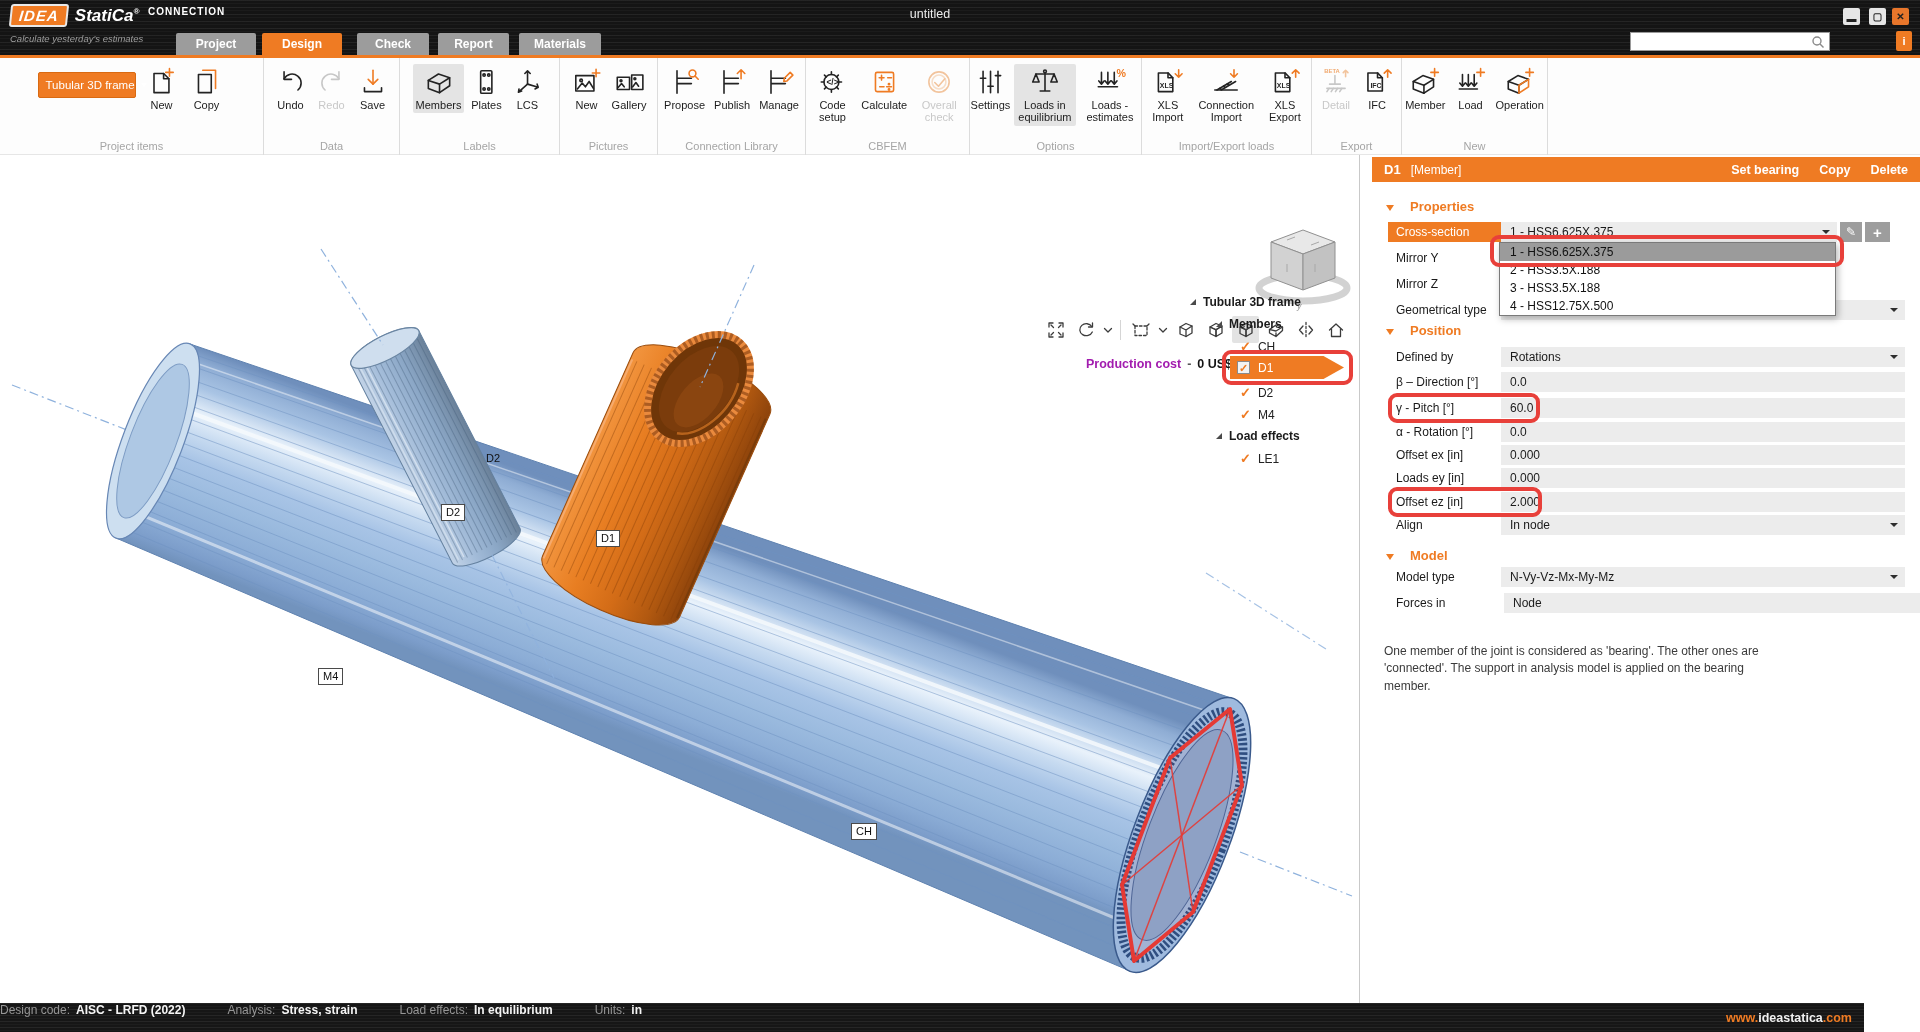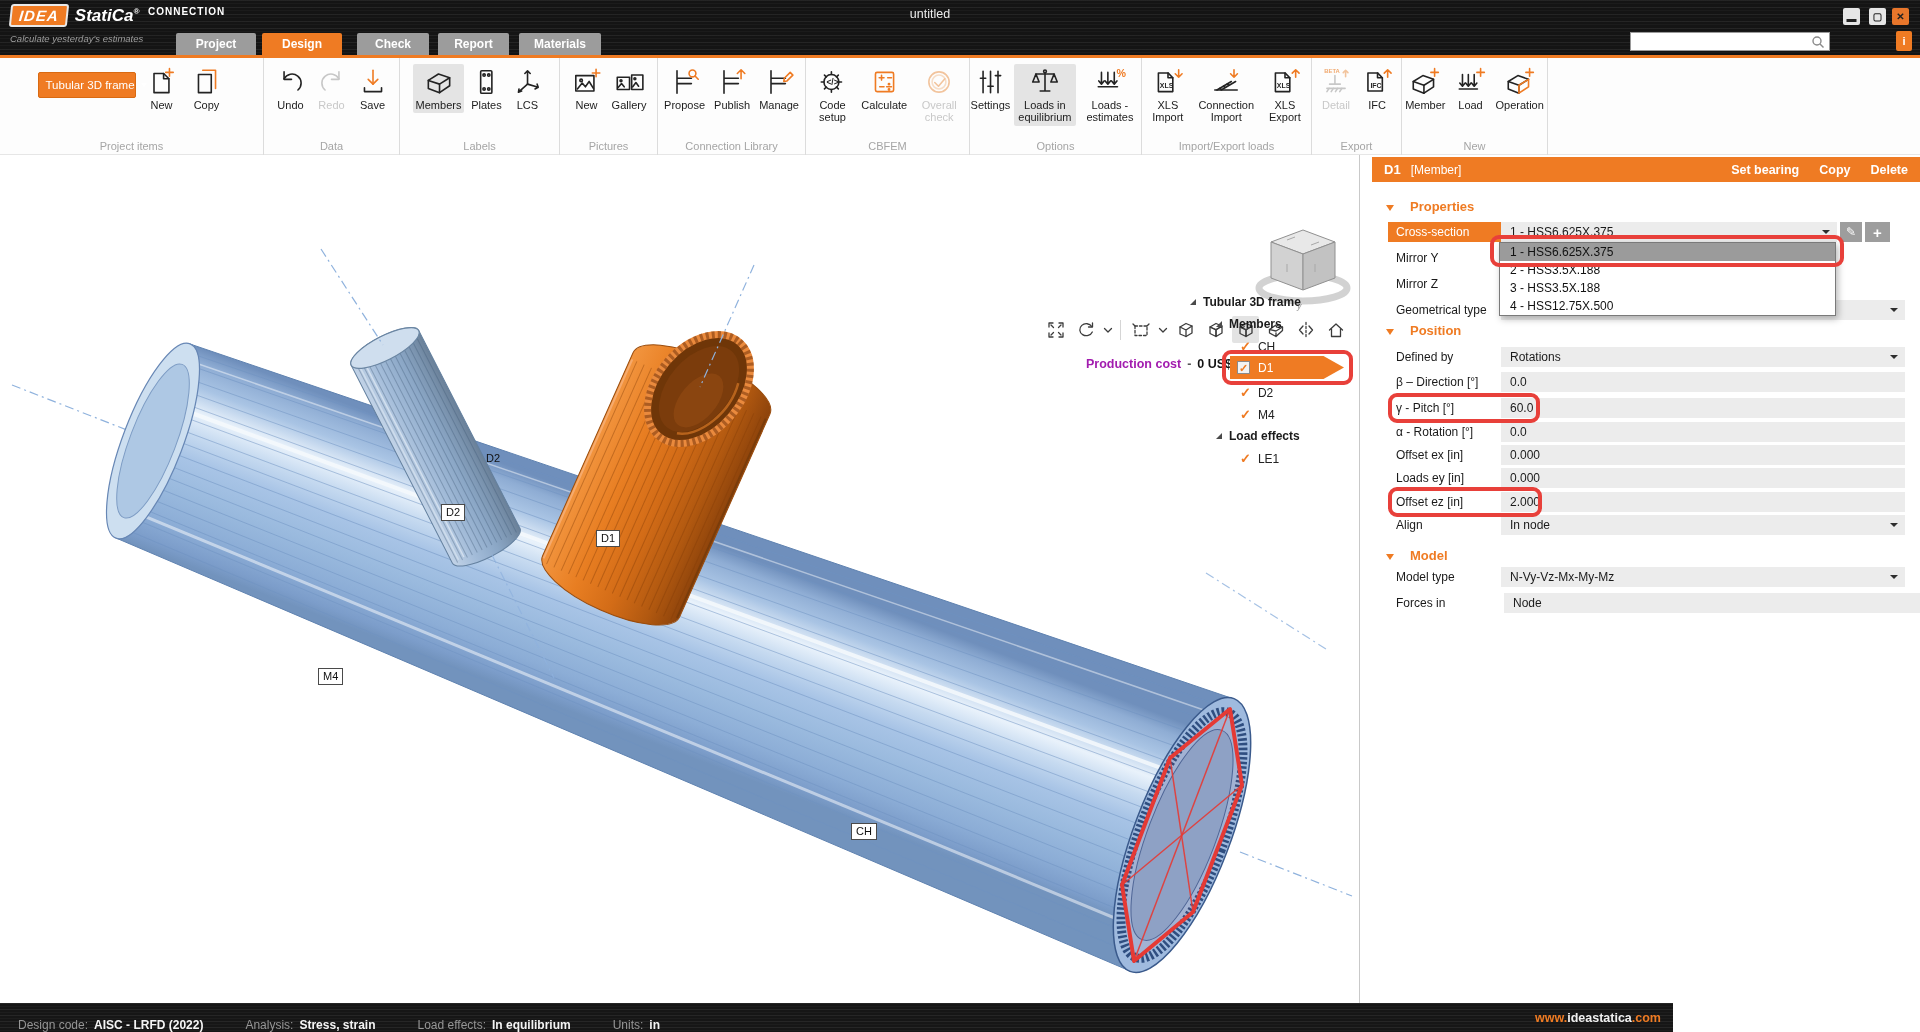--- a/index.html
+++ b/index.html
@@ -70,23 +70,23 @@
 .plabel{position:absolute;font-size:12px;color:#1a1a1a;height:20px;line-height:20px;white-space:nowrap}
 .pfield{position:absolute;background:#ececec;height:20px;font-size:12px;line-height:20px;padding-left:9px;color:#1a1a1a;white-space:nowrap}
 .parr{position:absolute;right:7px;top:8px;width:0;height:0;border-top:4.5px solid #2e2e2e;border-left:4px solid transparent;border-right:4px solid transparent}
 .sqbtn{position:absolute;width:22px;height:20px;background:#9d9d9d;color:#fff;display:flex;align-items:center;justify-content:center;font-size:12px}
 .ddlist{position:absolute;left:139px;top:87px;width:337px;background:#fff;border:1px solid #7a7a7a;box-shadow:2px 3px 7px rgba(0,0,0,.28);z-index:40}
 .dditem{height:18px;line-height:18px;font-size:12px;padding-left:10px;color:#111;white-space:nowrap}
 .dditem.sel{background:#9b9b9b}
 .pnote{position:absolute;left:24px;top:488px;width:392px;font-size:12px;color:#3b3b3b;line-height:1.45}
 .orangecell{position:absolute;background:#EF7B23;color:#fff;font-size:12px;height:20px;line-height:20px;padding-left:8px}
 
-.statusbar{position:absolute;left:0;top:1003px;width:1673px;height:29px;background:#161616;
+.statusbar{position:absolute;left:0;top:1003px;width:1864px;height:29px;background:#161616;
  background-image:repeating-linear-gradient(180deg,rgba(255,255,255,.07) 0 1px,rgba(0,0,0,0) 1px 3px,rgba(255,255,255,.03) 3px 4px,rgba(0,0,0,0) 4px 6px);
- display:flex;align-items:flex-end;padding-left:18px;font-size:12px}
+ display:flex;align-items:flex-start;font-size:12px}
 .statusbar .lb{color:#969696;margin-right:6px}
 .statusbar .vl{color:#f5f5f5;font-weight:bold;margin-right:42px}
 .website{position:absolute;right:12px;top:0;height:29px;display:flex;align-items:center;font-size:12.5px;font-weight:bold}
 .website .ow{color:#EF7B23}.website .ww{color:#f0f0f0}
 </style>
 </head>
 <body>
 
 <div class="topbar">
   <div class="abs" style="left:10px;top:4px;display:flex;align-items:center;gap:7px">
@@ -747,20 +747,21 @@
 
   <span class="ptri" style="left:26px;top:399px"></span>
   <div class="phead" style="left:50px;top:393px">Model</div>
 
   <div class="plabel" style="left:36px;top:412px">Model type</div>
   <div class="pfield" style="left:141px;top:412px;width:404px"><span>N-Vy-Vz-Mx-My-Mz</span><span class="parr"></span></div>
 
   <div class="plabel" style="left:36px;top:438px">Forces in</div>
   <div class="pfield" style="left:144px;top:438px;width:466px"><span>Node</span><span class="parr"></span></div>
 
+  <div class="pnote">One member of the joint is considered as 'bearing'. The other ones are 'connected'. The support in analysis model is applied on the bearing member.</div>
 </div>
 
 <div class="statusbar">
   <span class="lb">Design code:</span>
   <span class="vl">AISC - LRFD (2022)</span>
   <span class="lb">Analysis:</span>
   <span class="vl">Stress, strain</span>
   <span class="lb">Load effects:</span>
   <span class="vl">In equilibrium</span>
   <span class="lb">Units:</span>

